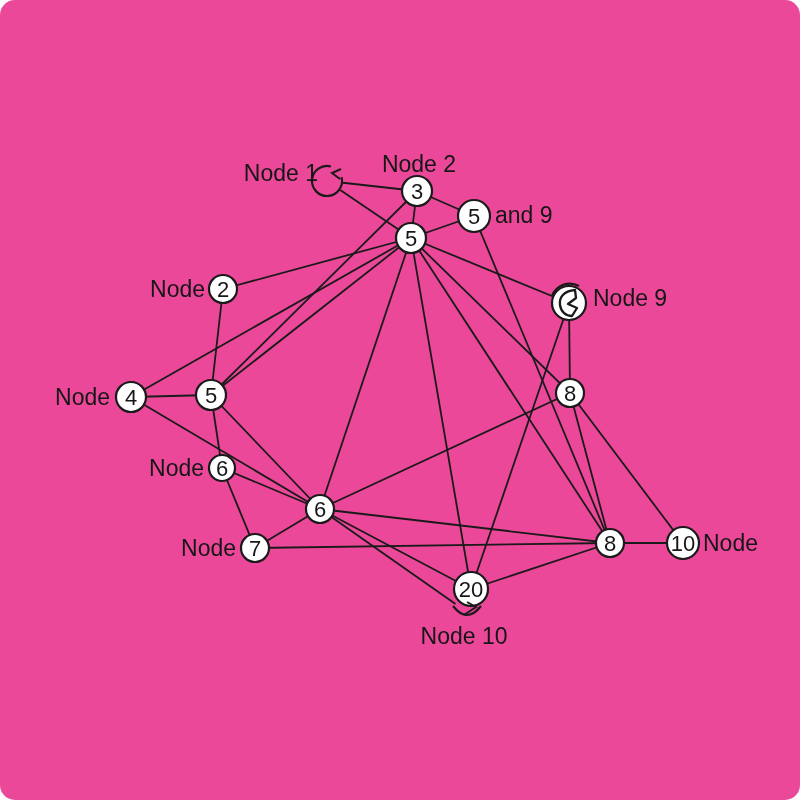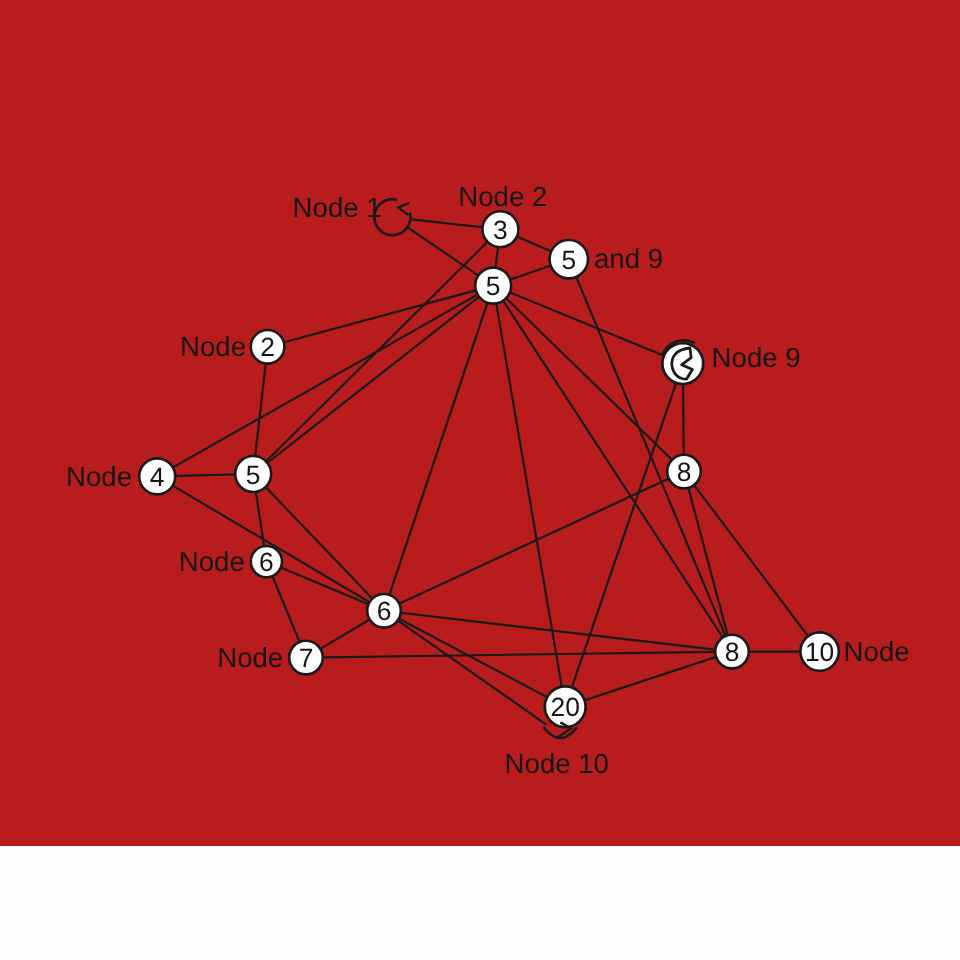--- a/index.html
+++ b/index.html
@@ -1,17 +1,17 @@
 <!DOCTYPE html>
 <html><head>
 <meta charset="utf-8">
 <style>
   html,body{margin:0;padding:0;background:#fcfcfc;}
-  .stage{position:relative;width:800px;height:705px;background:#b91c1c;overflow:hidden;
-         font-family:"Liberation Sans", sans-serif;}
+  .stage{position:relative;width:800px;height:800px;background:#ec4899;overflow:hidden;
+         font-family:"Liberation Sans", sans-serif;border-radius:15px;}
   svg{display:block;}
   text{font-family:"Liberation Sans", sans-serif;}
   .node-value{font-size:22px;fill:#161616;}
   .node-label{font-size:23px;fill:#161616;}
 </style>
 </head>
 <body>
 
 <div class="stage">
   <svg id="graph-svg" width="800" height="800" viewBox="0 0 800 800">

